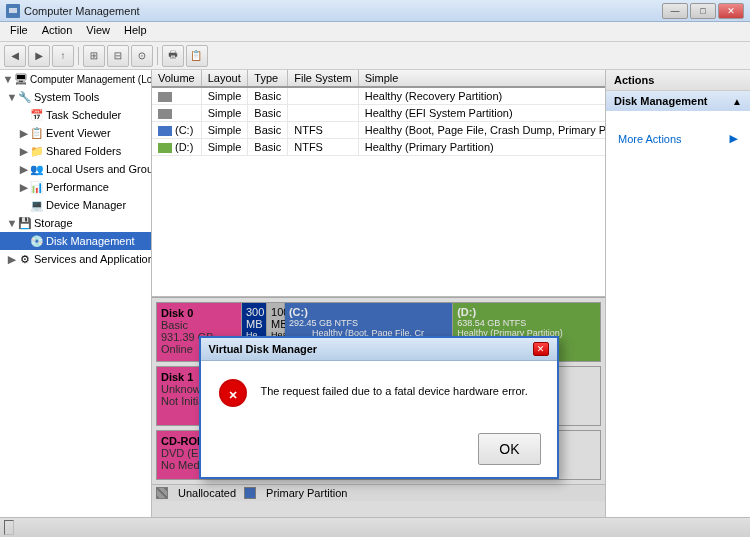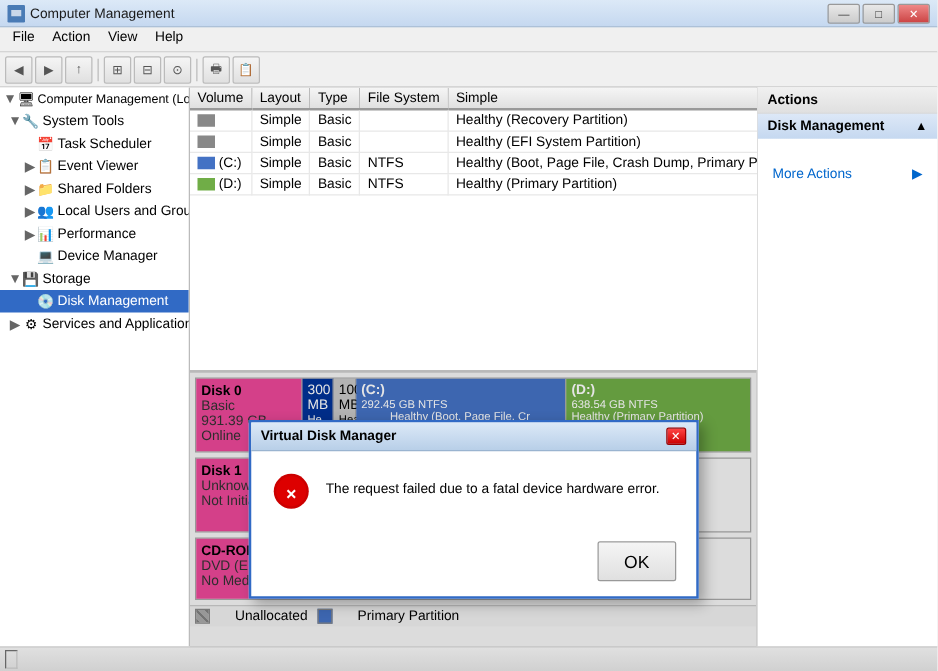--- a/index.html
+++ b/index.html
@@ -282,21 +282,21 @@
     
     .legend-bar {
       display: flex;
       align-items: center;
       padding: 2px 4px;
       gap: 8px;
       font-size: 10px;
       background: #f0f0f0;
       border-top: 1px solid #ccc;
     }
-    .legend-item { display: flex; align-items: center; gap: 20px; }
+    .legend-item { display: flex; align-items: center; gap: 10px; }
     .legend-color { width: 12px; height: 12px; border: 1px solid #888; }
 
     .disk-container-wrapper {
       position: relative;
     }
   </style>
 </head>
 <body>
 
 <div class="title-bar">

